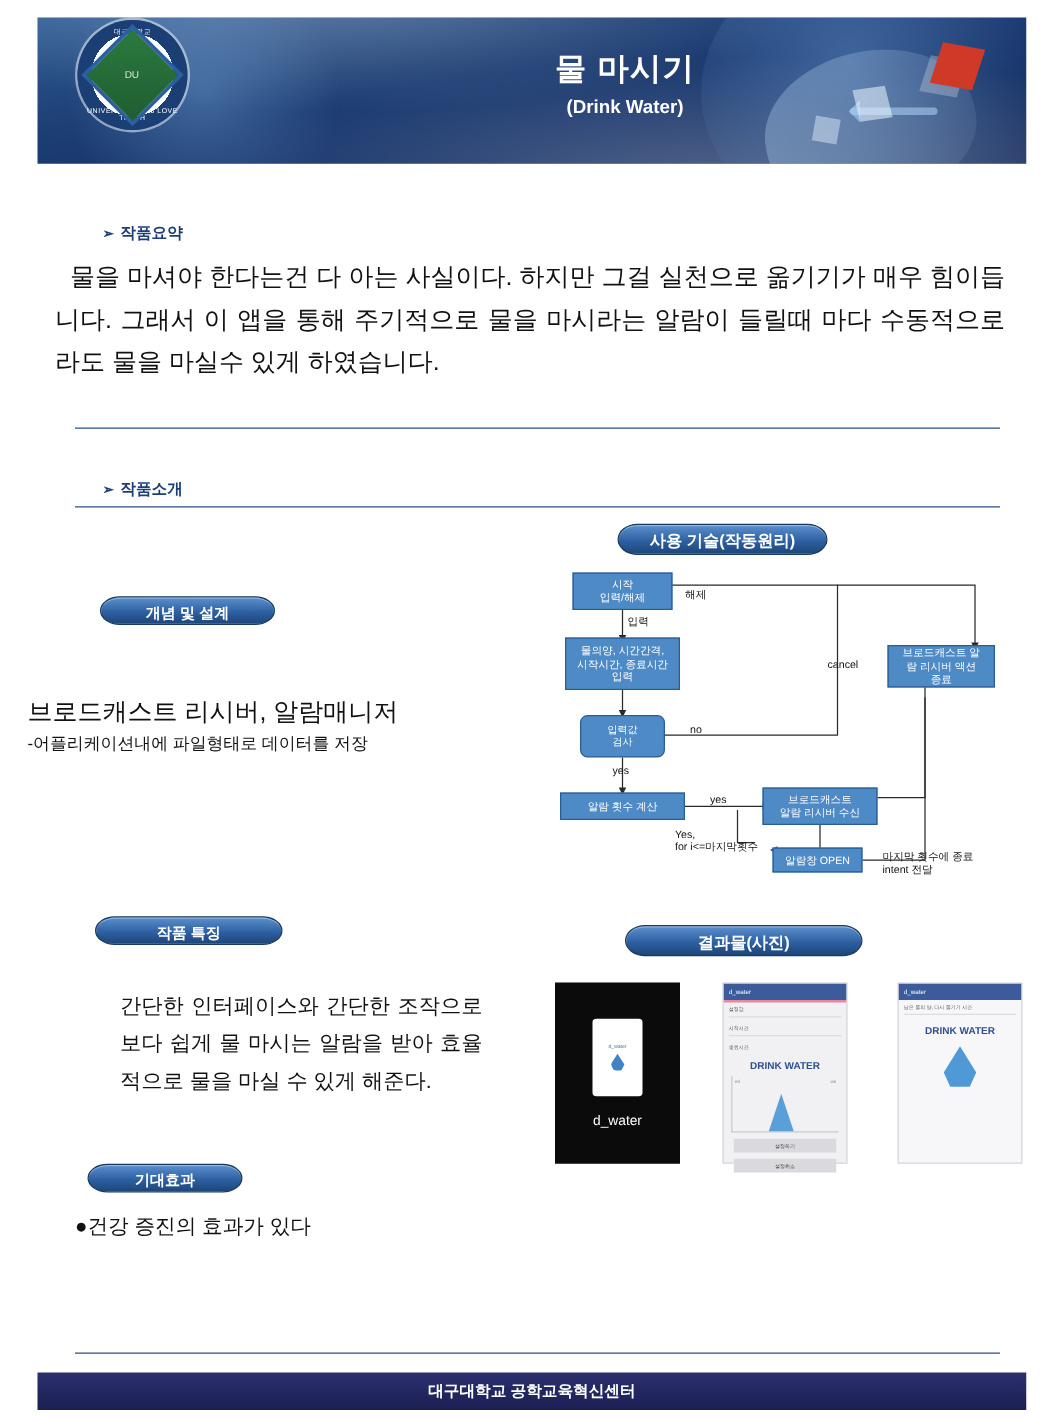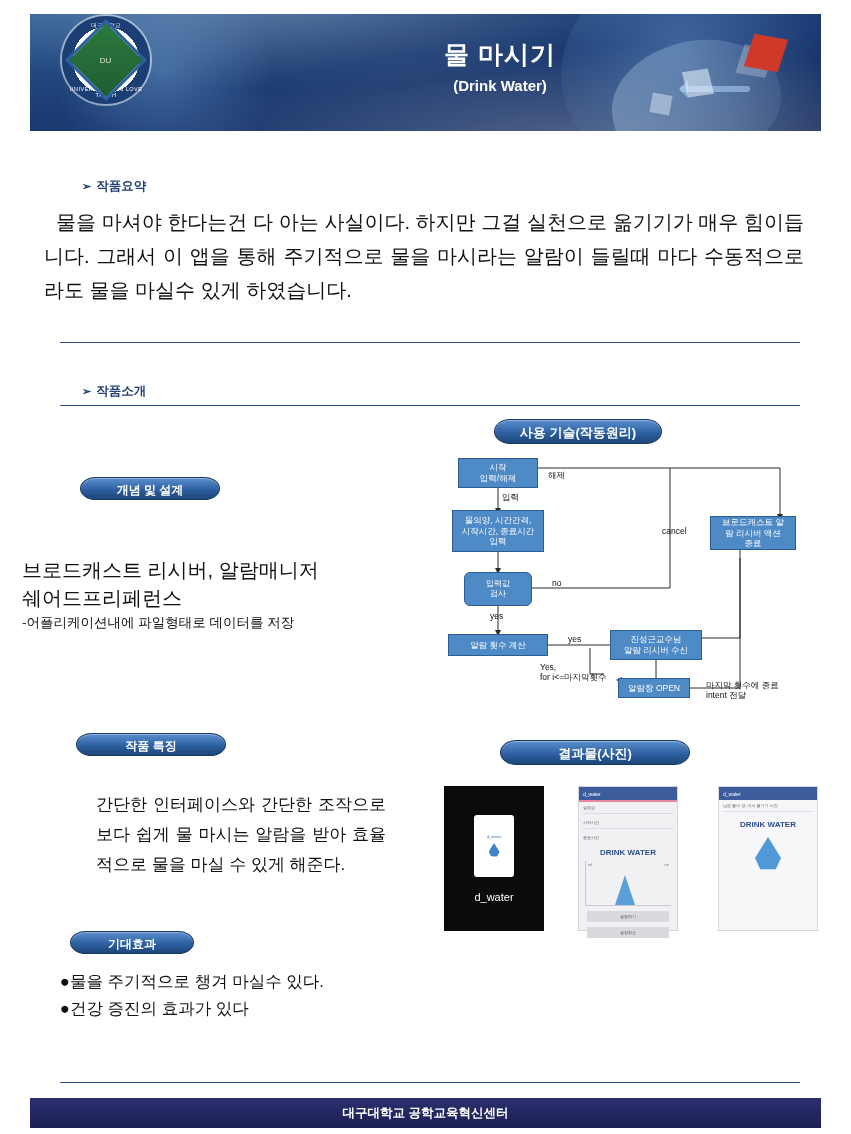--- a/index.html
+++ b/index.html
@@ -385,28 +385,26 @@
 <div class="rule" style="left:60px; top:405px; width:740px;"></div>
 
 <div class="pill" style="left:494px; top:419px; width:168px; height:25px; font-size:13px;">사용 기술(작동원리)</div>
 <div class="pill" style="left:80px; top:477px; width:140px; height:23px;">개념 및 설계</div>
 <div class="pill" style="left:76px; top:733px; width:150px; height:23px;">작품 특징</div>
 <div class="pill" style="left:500px; top:740px; width:190px; height:25px; font-size:13px;">결과물(사진)</div>
 <div class="pill" style="left:70px; top:931px; width:124px; height:23px;">기대효과</div>
 
 <div class="design-text">
   <div class="big">브로드캐스트 리시버, 알람매니저</div>
-  <div class="big">쉐어드프리페런스</div>
   <div class="small">-어플리케이션내에 파일형태로 데이터를 저장</div>
 </div>
 
 <div class="feature-text">간단한 인터페이스와 간단한 조작으로 보다 쉽게 물 마시는 알람을 받아 효율적으로 물을 마실 수 있게 해준다.</div>
 
 <div class="effect-list">
-  <div>●물을 주기적으로 챙겨 마실수 있다.</div>
   <div>●건강 증진의 효과가 있다</div>
 </div>
 
 <div class="flow">
   <svg width="400" height="270">
     <g stroke="#2a2a2a" stroke-width="1" fill="none">
 
       <path d="M58,40 L58,62"></path>
       <polygon points="58,66 55,60 61,60" fill="#2a2a2a" stroke="none"></polygon>
 
@@ -456,21 +454,21 @@
     <div>
       <div>입력값</div>
       <div>검사</div>
     </div>
   </div>
 
   <div class="fbox" style="left:8px; top:186px; width:100px; height:22px;">알람 횟수 계산</div>
 
   <div class="fbox" style="left:170px; top:182px; width:92px; height:30px;">
     <div>
-      <div>진성근교수님</div>
+      <div>브로드캐스트</div>
       <div>알람 리시버 수신</div>
     </div>
   </div>
 
   <div class="fbox" style="left:178px; top:230px; width:72px; height:20px;">알람창 OPEN</div>
 
   <div class="fbox" style="left:270px; top:68px; width:86px; height:34px;">
     <div>
       <div>브로드캐스트 알</div>
       <div>람 리시버 액션</div>

